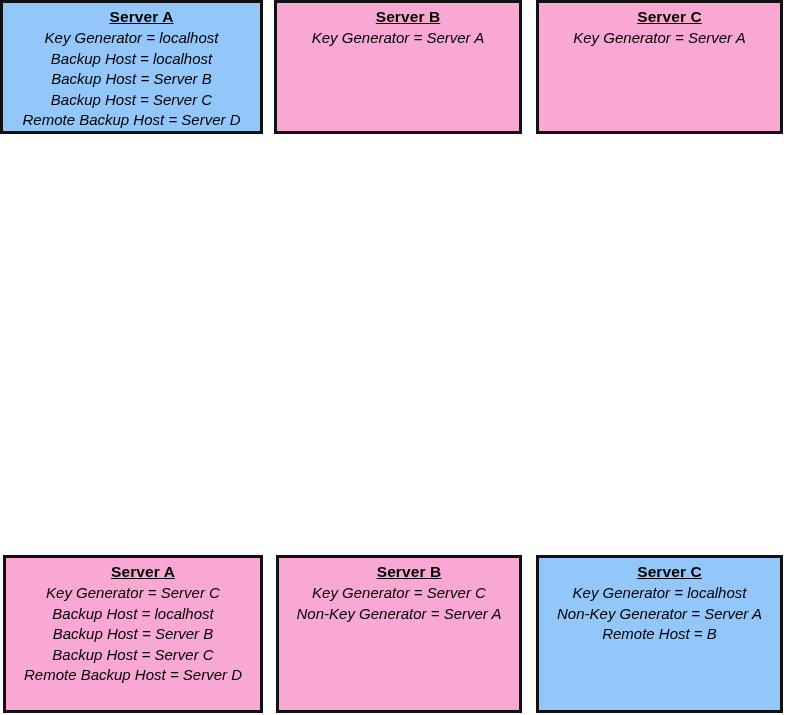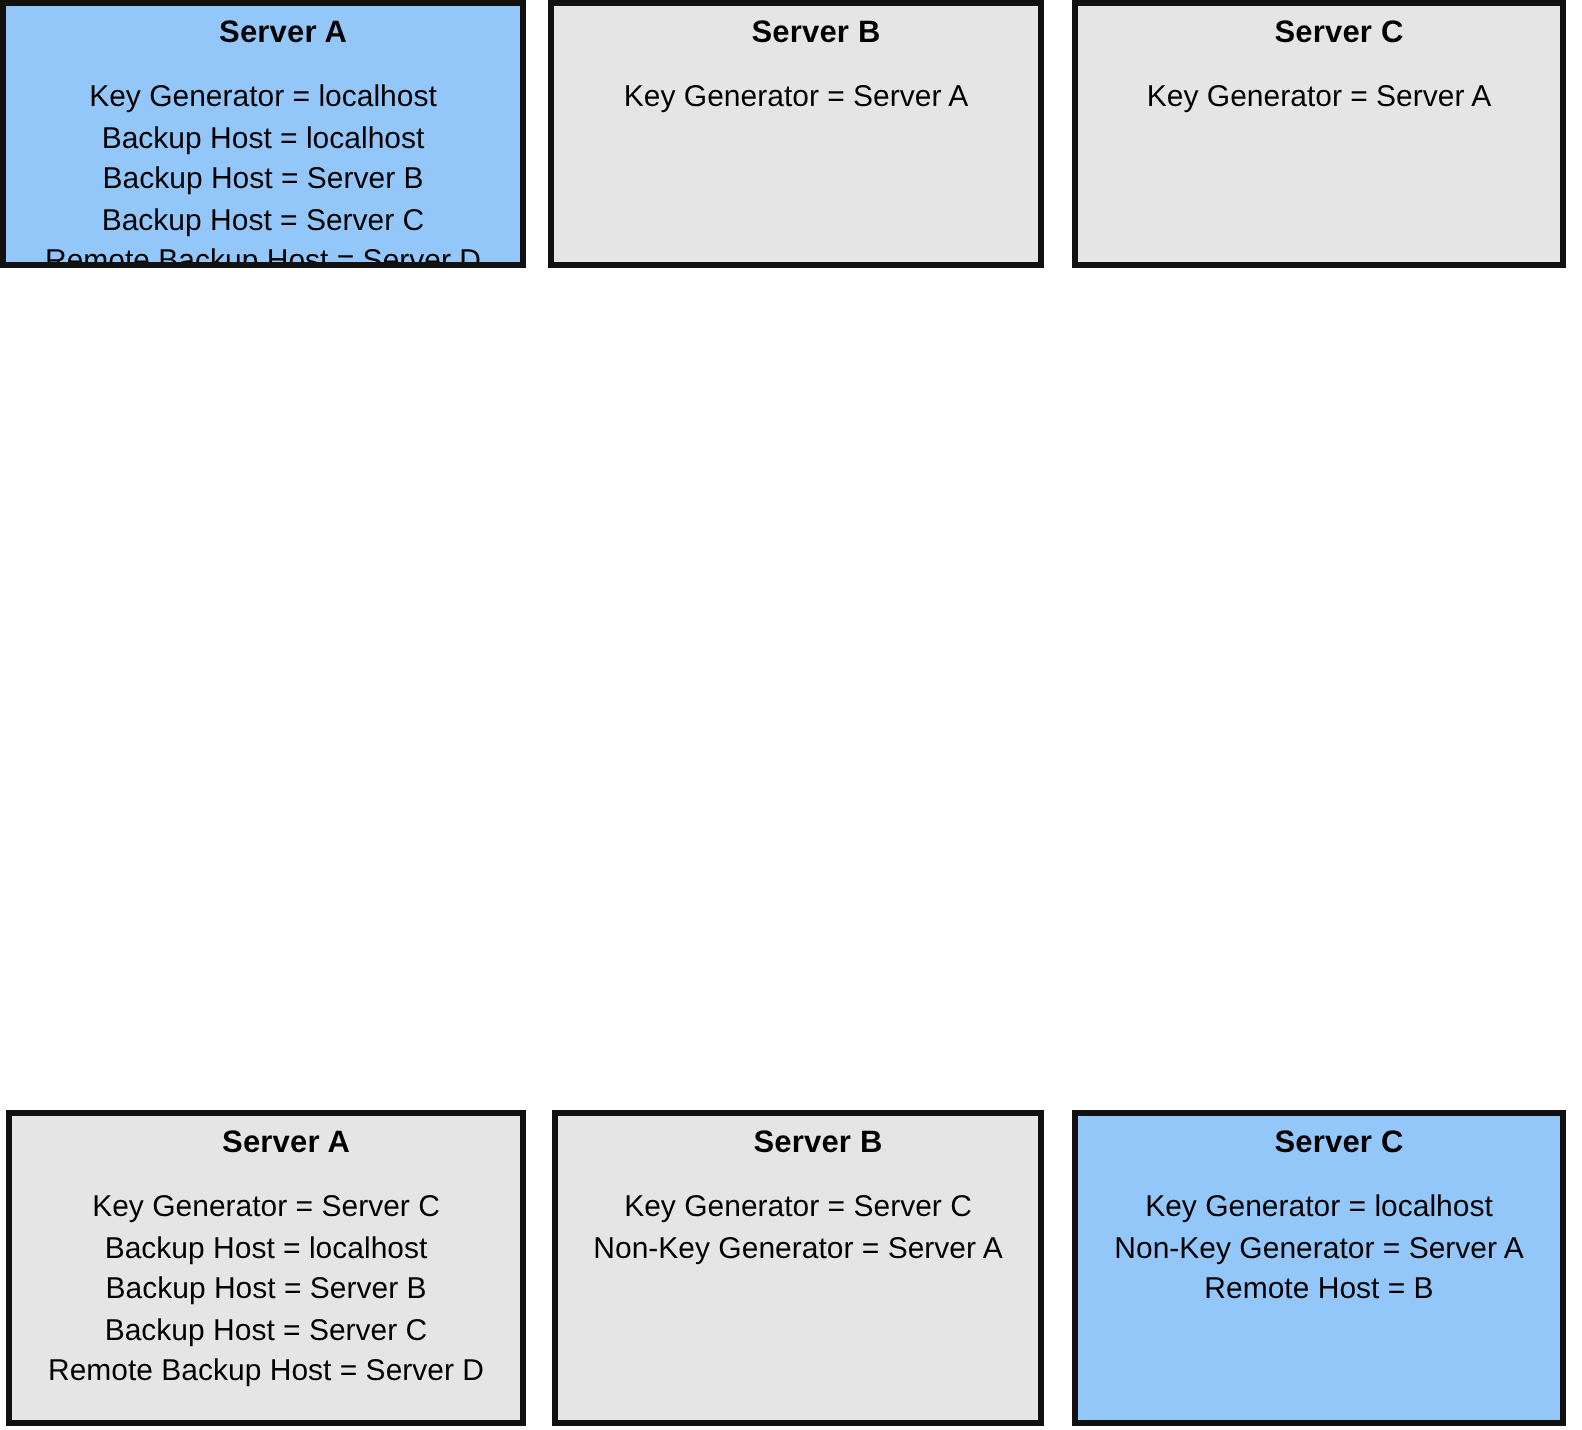--- a/index.html
+++ b/index.html
@@ -18,43 +18,45 @@
     position: absolute;
     left: 0;
     top: 0;
     width: 791px;
     height: 715px;
   }
   .server-box {
     position: absolute;
     box-sizing: border-box;
     border: 3px solid #111111;
-    background: #e5e5e5;
+    background: #f9a8d4;
     text-align: center;
     overflow: hidden;
     padding-top: 4px;
   }
   .server-box.highlight {
     background: #93C6F9;
   }
   .box-title {
     display: block;
     font-size: 15.5px;
     font-weight: bold;
     color: #000000;
+    text-decoration: underline;
     line-height: 20px;
     letter-spacing: 0.1px;
     white-space: nowrap;
     padding-left: 20px;
   }
   .prop-list {
     display: block;
-    margin: 12px;
+    margin: 1px;
     padding: 0;
     list-style: none;
+    font-style: italic;
   }
   .prop-line {
     display: block;
     font-size: 15px;
     color: #000000;
     line-height: 20.5px;
     white-space: nowrap;
   }
 
   

